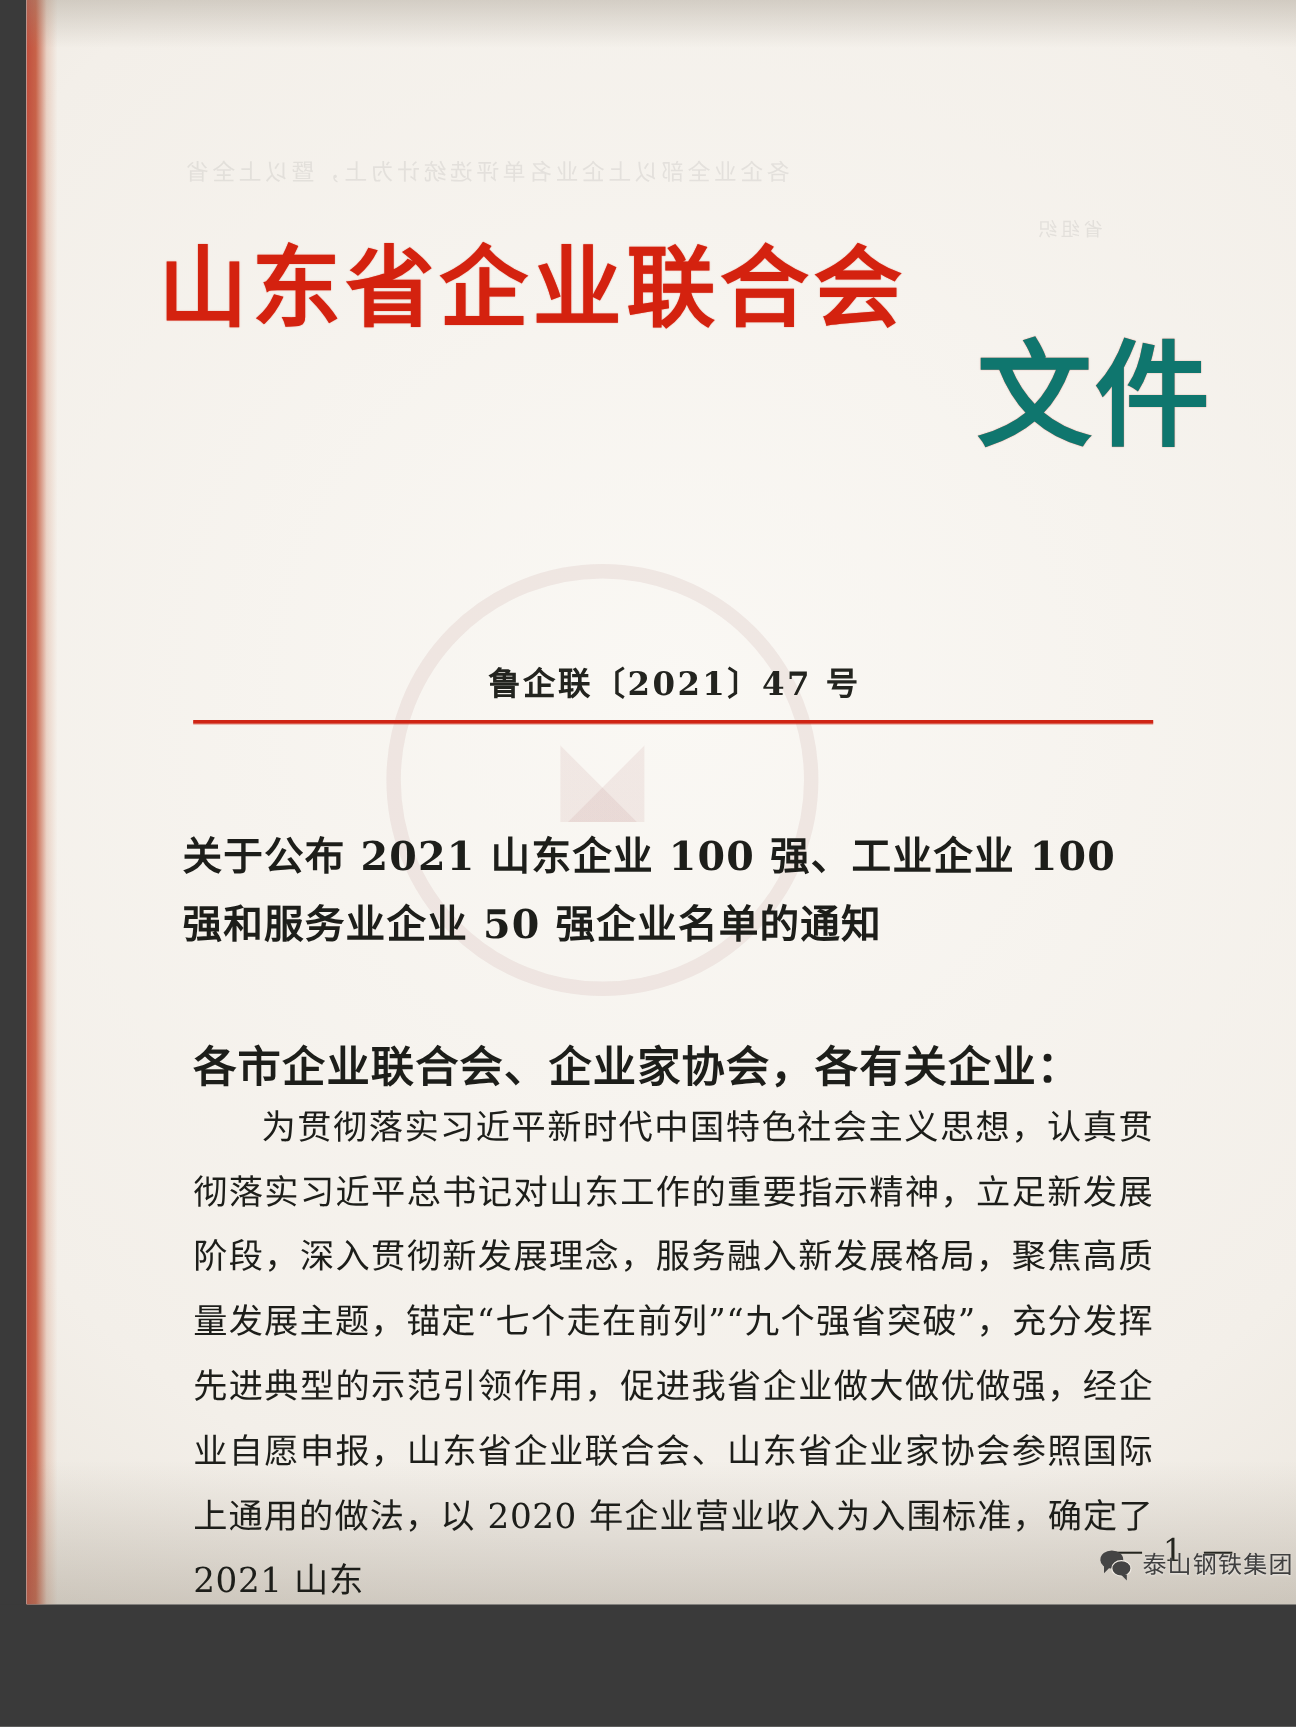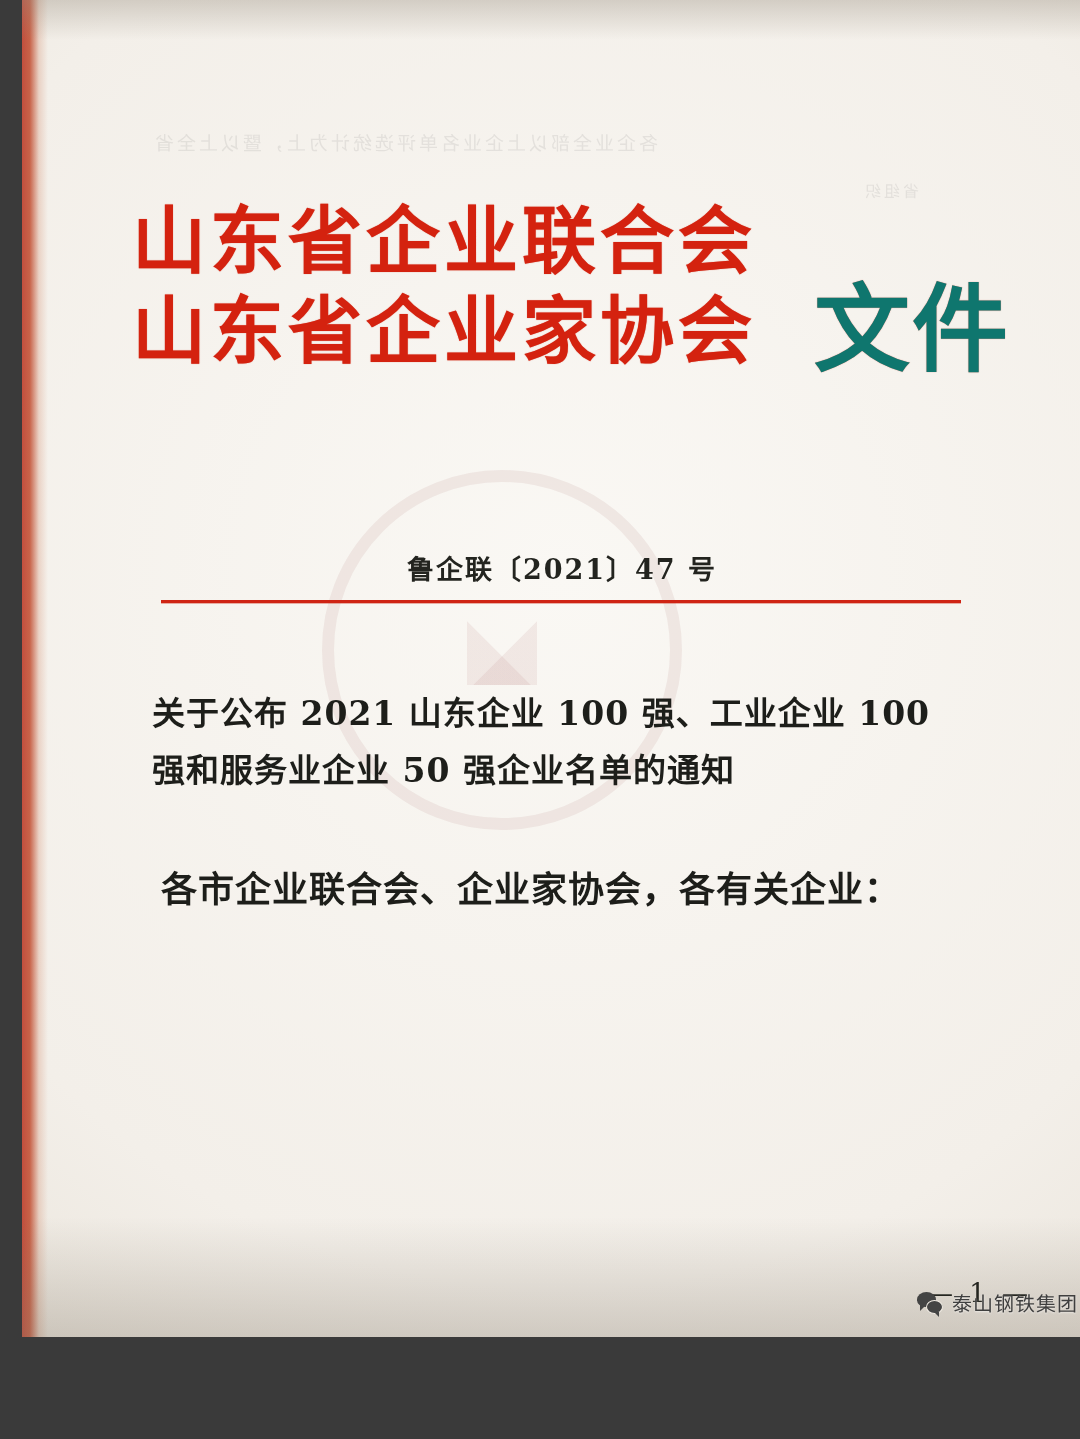--- a/index.html
+++ b/index.html
@@ -234,32 +234,32 @@
   <div class="edge-top"></div>
   <div class="edge-bottom"></div>
 
   <div class="ghost" style="left:130px; top:128px;">各企业全部以上企业名单评选统计为上，暨以上全省</div>
   <div class="ghost" style="left:840px; top:178px; font-size:16px;">省组织</div>
   <div class="ghost-seal"></div>
 
   <div class="masthead">
     <div class="mast-wrap">
       <div class="mast-line">山东省企业联合会</div>
-      <div class="mast-line">山东省企业家协会</div>
       <div class="mast-doc">文件</div>
     </div>
   </div>
 
   <div class="doc-number">鲁企联〔2021〕47 号</div>
   <div class="red-rule"></div>
 
   <div class="title">关于公布 2021 山东企业 100 强、工业企业 100 强和服务业企业 50 强企业名单的通知</div>
 
   <div class="salutation">各市企业联合会、企业家协会，各有关企业：</div>
 
+  <div class="body-text">为贯彻落实习近平新时代中国特色社会主义思想，认真贯彻落实习近平总书记对山东工作的重要指示精神，立足新发展阶段，深入贯彻新发展理念，服务融入新发展格局，聚焦高质量发展主题，锚定“七个走在前列”“九个强省突破”，充分发挥先进典型的示范引领作用，促进我省企业做大做优做强，经企业自愿申报，山东省企业联合会、山东省企业家协会参照国际上通用的做法，以 2020 年企业营业收入为入围标准，确定了 2021 山东</div>
 
   <div class="page-number">— 1 —</div>
 
   <div class="watermark">
     <span class="wechat-icon">
       <span class="b1"></span>
         <span class="b2"></span>
     </span>
     <span>泰山钢铁集团</span>
   </div>

